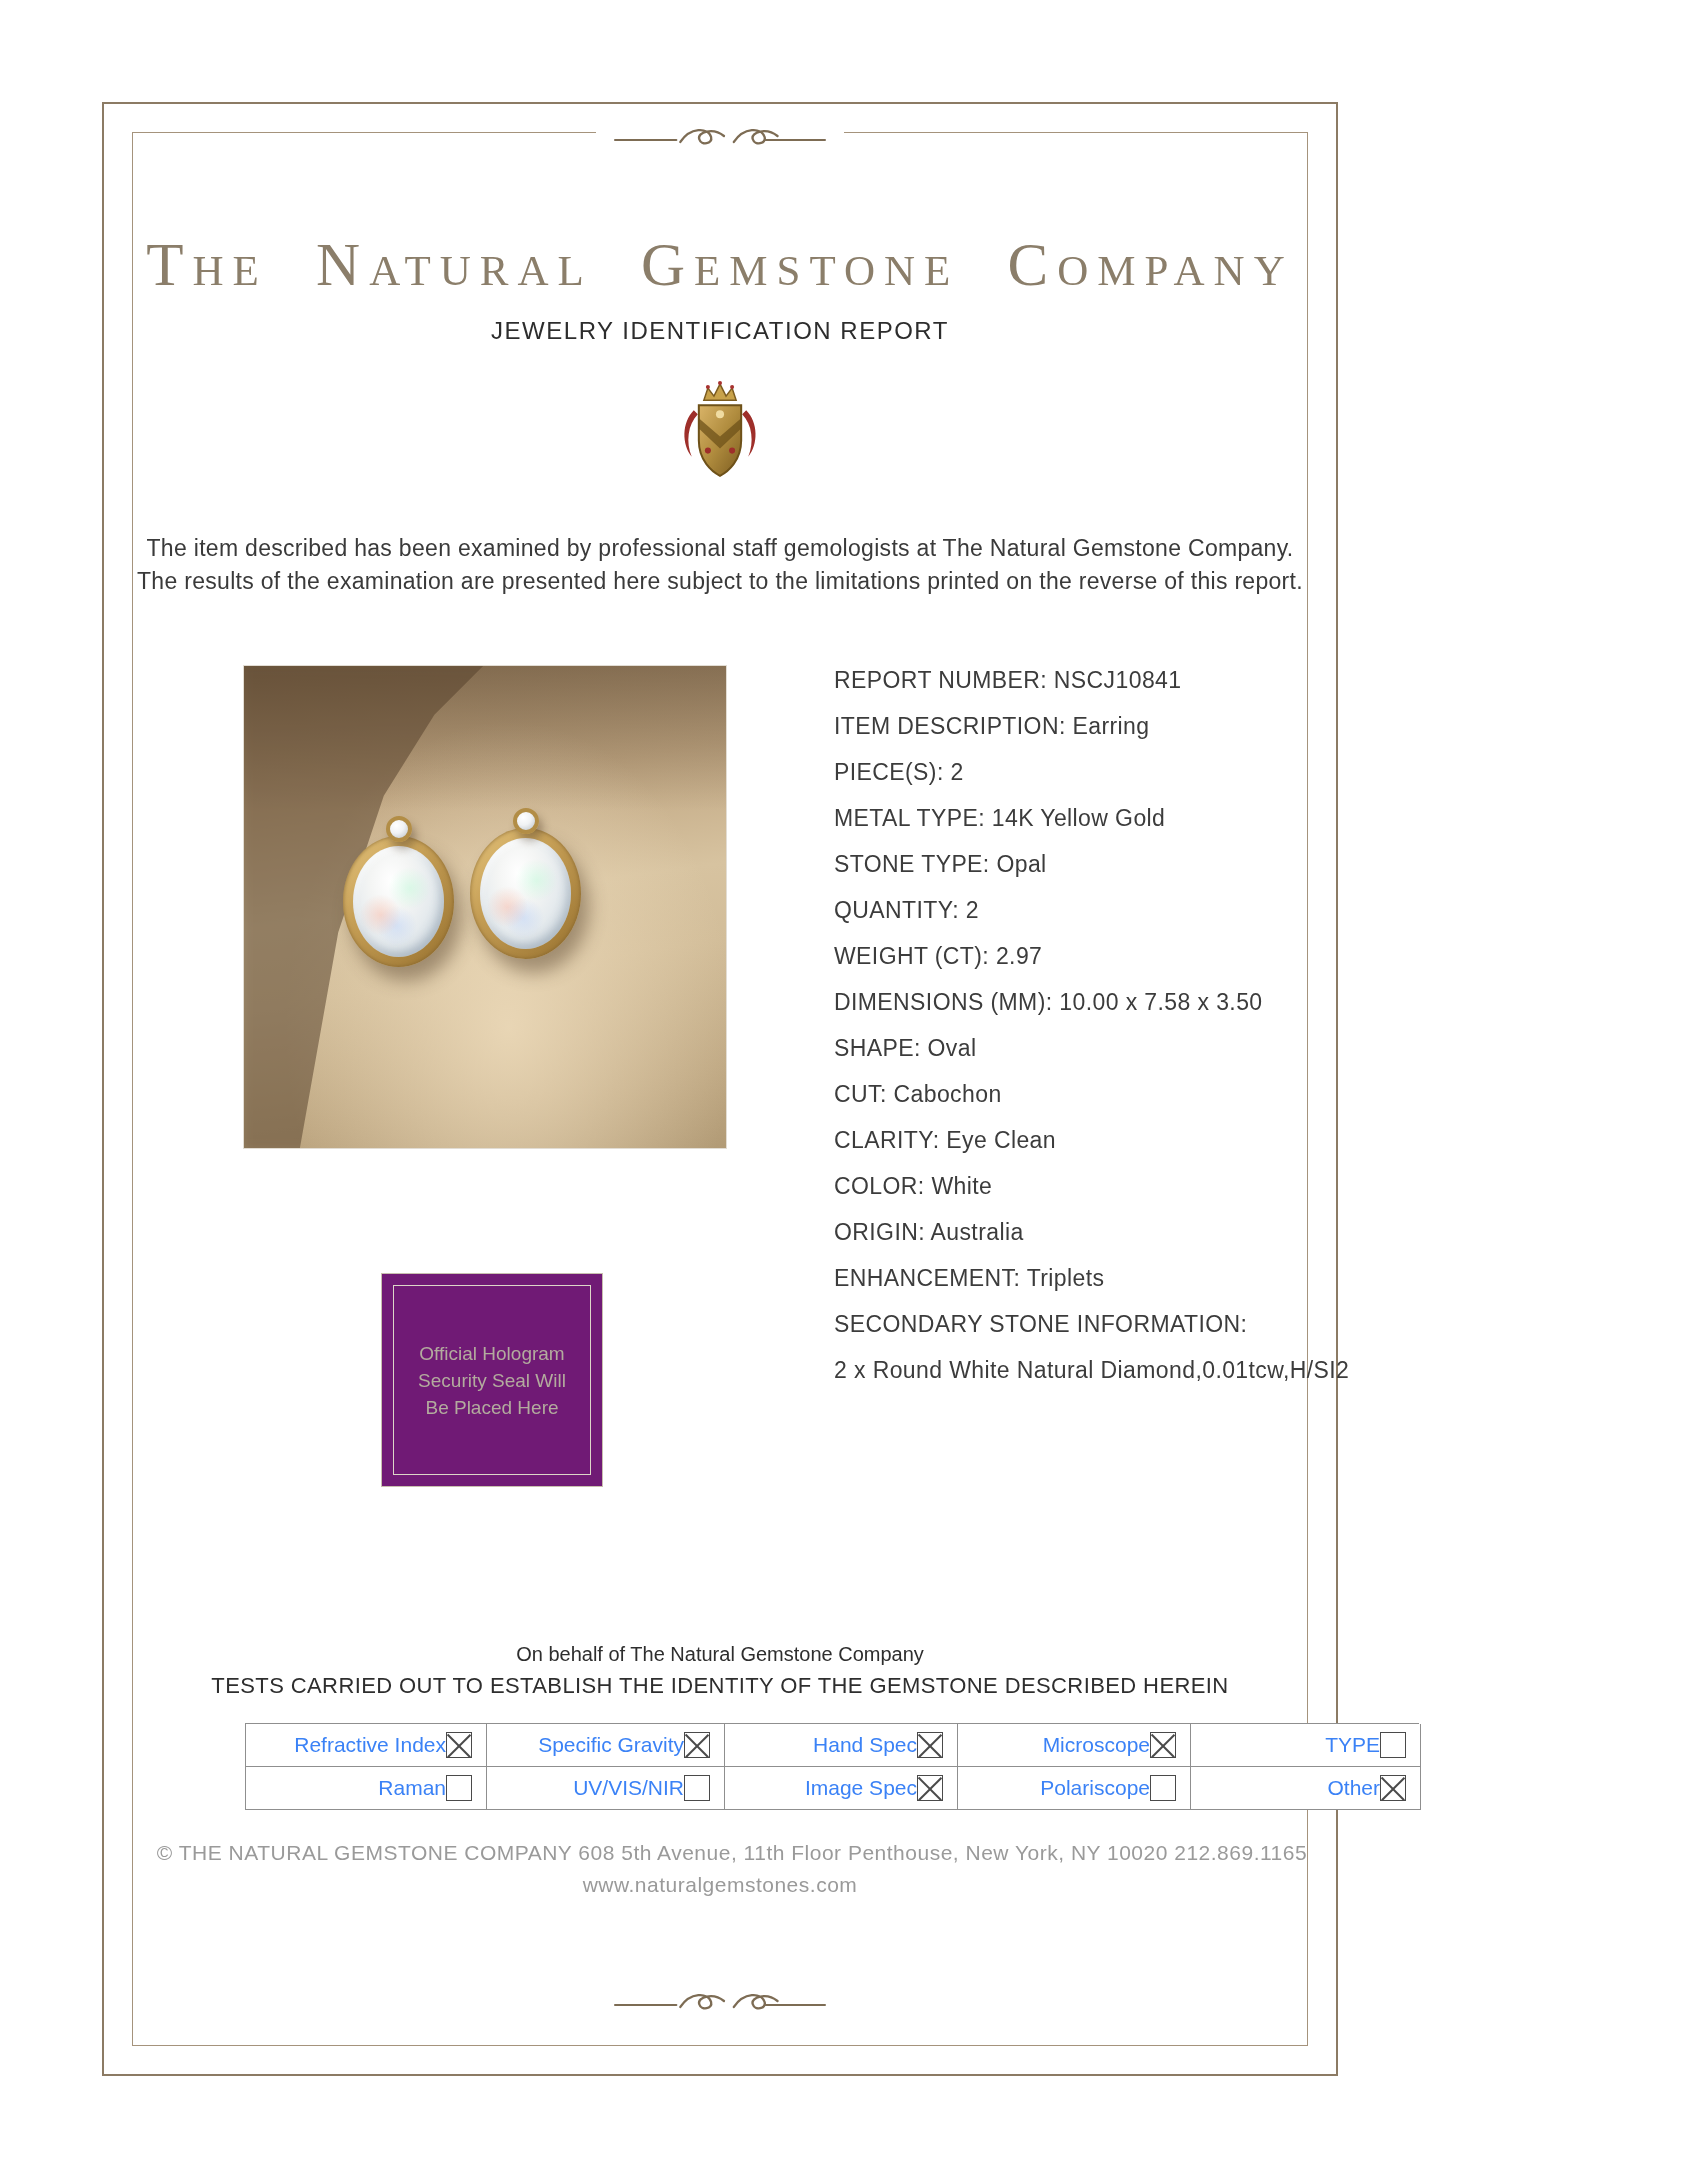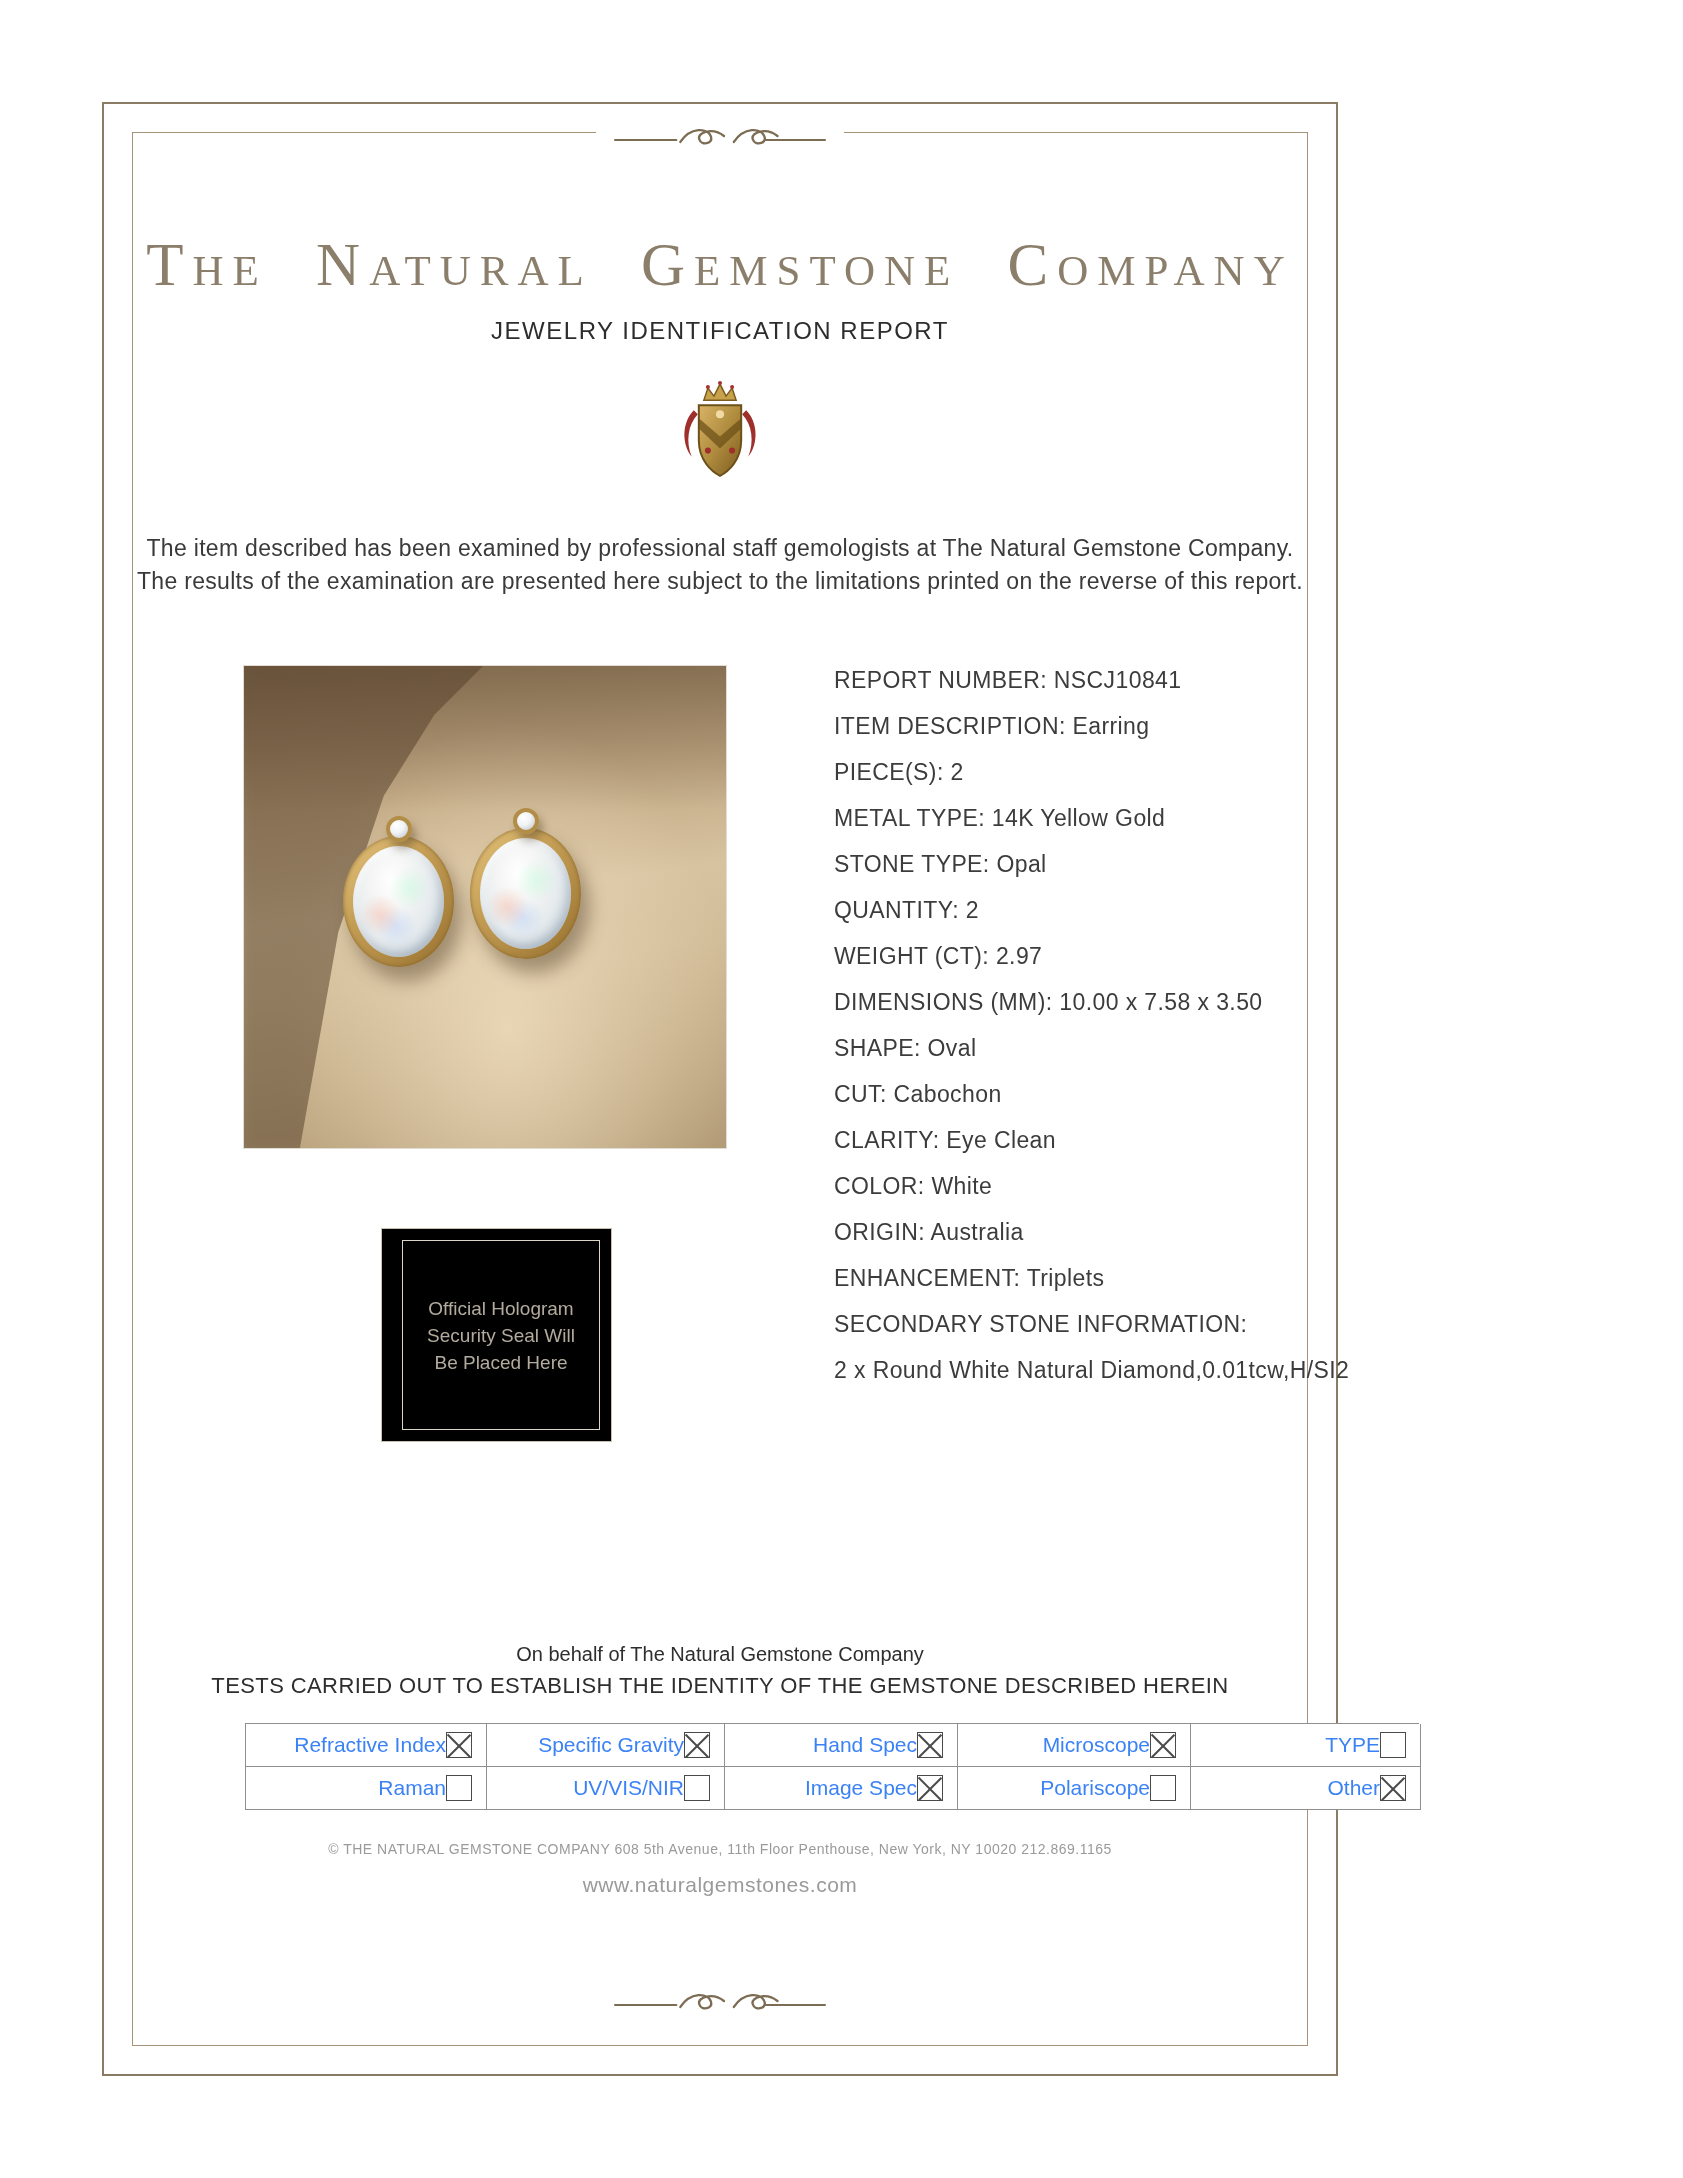--- a/index.html
+++ b/index.html
@@ -93,23 +93,23 @@
   }
 
   
   .report-fields { position:absolute; left:822px; top:657px; font-size:23px; letter-spacing:0.4px;margin-left:12px; }
   .field-line { height:46px; line-height:46px; white-space:nowrap; color:#3c3c3c; }
   .f-label { color:#3c3c3c; }
   .f-value { color:#3c3c3c; }
 
   
   .holo-box {
-    position:absolute; left:381px; top:1228px; width:220px; height:212px;
-    border:1px solid #c8bfae; background:#000000;
-    display:flex; align-items:center; justify-content:center;padding-left:9px;
+    position:absolute; left:381px; top:1273px; width:220px; height:212px;
+    border:1px solid #c8bfae; background:#701a75;
+    display:flex; align-items:center; justify-content:center;
   }
   .holo-inner {
     width:196px; height:188px; border:1px solid #ddd6c8;
     display:flex; align-items:center; justify-content:center;
   }
   .holo-text { text-align:center; font-size:19px; line-height:27px; color:#b3ab9e; white-space:pre-line; }
 
   
   .on-behalf { position:absolute; top:1643px; left:0; width:100%; text-align:center; font-size:20px; color:#2e2e2e; }
   .tests-heading { position:absolute; top:1673px; left:0; width:100%; text-align:center; font-size:22px;
@@ -130,22 +130,22 @@
     position:relative; width:26px; height:26px; box-sizing:border-box;
     border:1.5px solid #4a4a4a; background:#ffffff; flex:0 0 auto;
   }
   .checkbox.checked::before, .checkbox.checked::after {
     content:""; position:absolute; top:50%; left:-17%;
     width:134%; height:1.6px; background:#4a4a4a;
   }
   .checkbox.checked::before { transform:rotate(45deg); }
   .checkbox.checked::after  { transform:rotate(-45deg); }
 
-  .address-line { position:absolute; top:1841px; left:0; width:100%; text-align:center;
-                  font-size:14px; letter-spacing:0.5px; color:#9a9a9a; }
+  .address-line { position:absolute; top:1841px; left:12px; width:100%; text-align:center;
+                  font-size:21px; letter-spacing:0.5px; color:#9a9a9a; }
   .website-line { position:absolute; top:1873px; left:0; width:100%; text-align:center;
                   font-size:21px; letter-spacing:0.5px; color:#9a9a9a; }
 </style>
 </head>
 <body>
 
 <div class="page">
 
   <div class="border-outer"></div>
   <div class="border-inner"></div>

